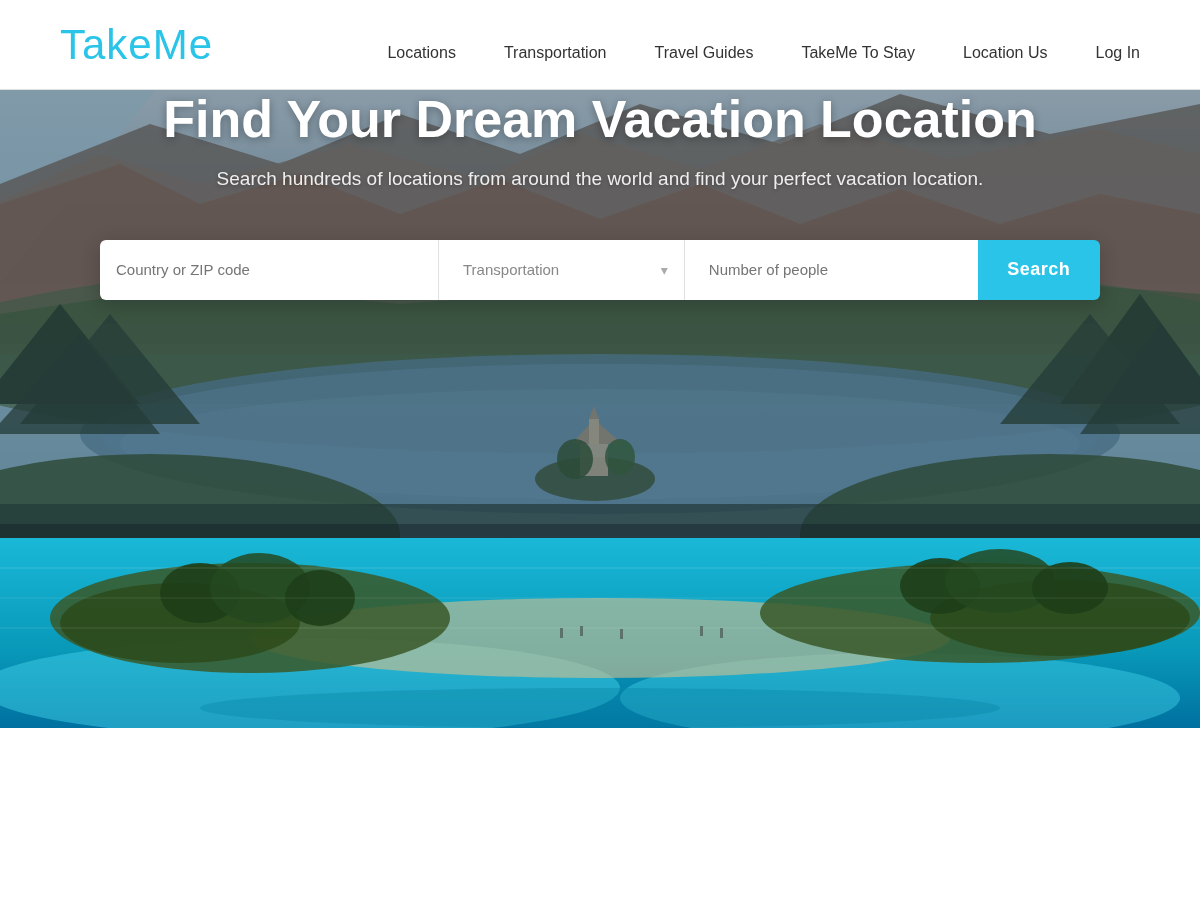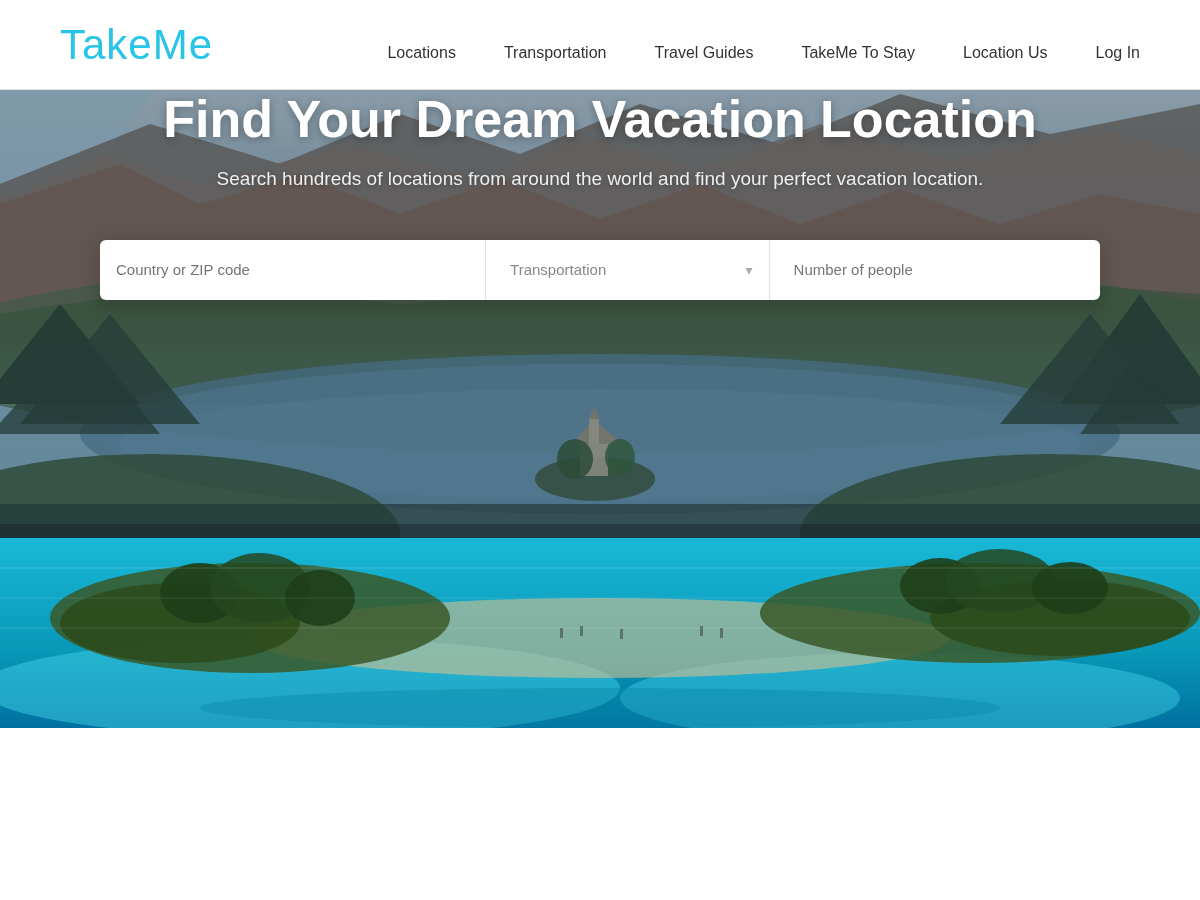--- a/index.html
+++ b/index.html
@@ -275,20 +275,21 @@
           <option>Transportation</option>
           <option>Flight</option>
           <option>Train</option>
           <option>Car</option>
           <option>Bus</option>
           <option>Cruise</option>
         </select>
         <span class="select-chevron">▾</span>
       </div>
       <input type="number" class="search-number" placeholder="Number of people" style="">
+      <button class="search-button">Search</button>
     </div>
   </div>
 </section>
 
 <div class="bottom-strip">
   <div class="bottom-scene">
     <svg width="1200" height="190" viewBox="0 0 1200 190" xmlns="http://www.w3.org/2000/svg">
       <defs>
         <linearGradient id="seaGrad" x1="0" y1="0" x2="0" y2="1">
           <stop offset="0%" stop-color="#1ab8d8"></stop>

